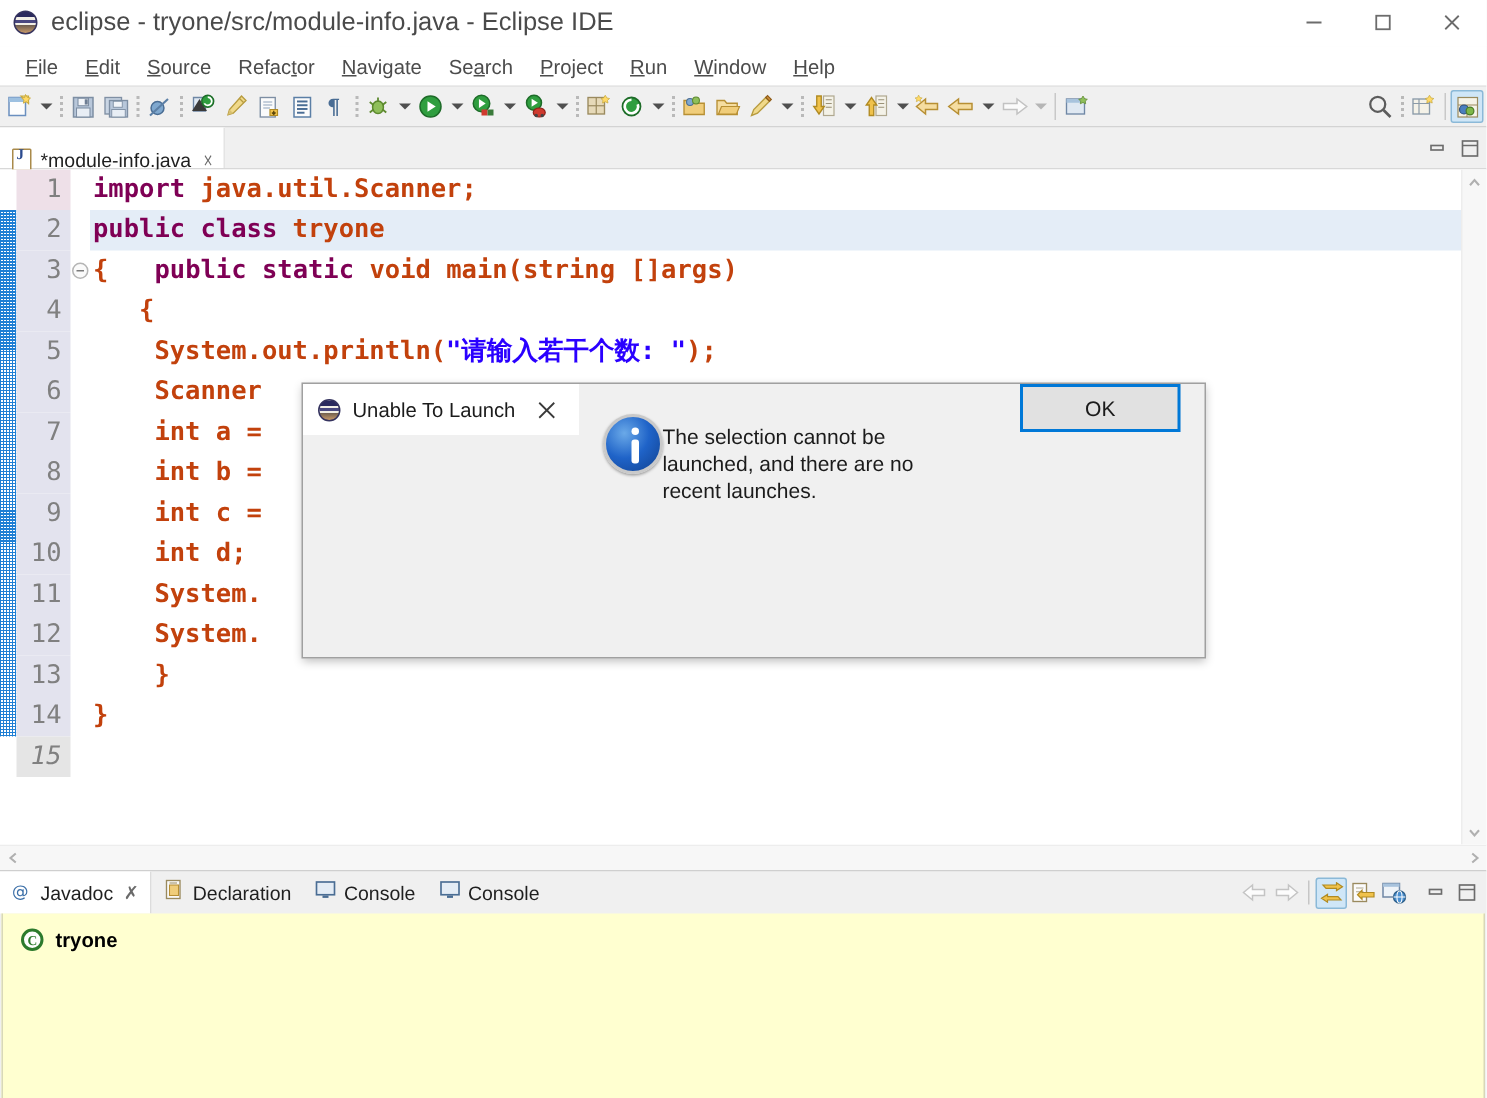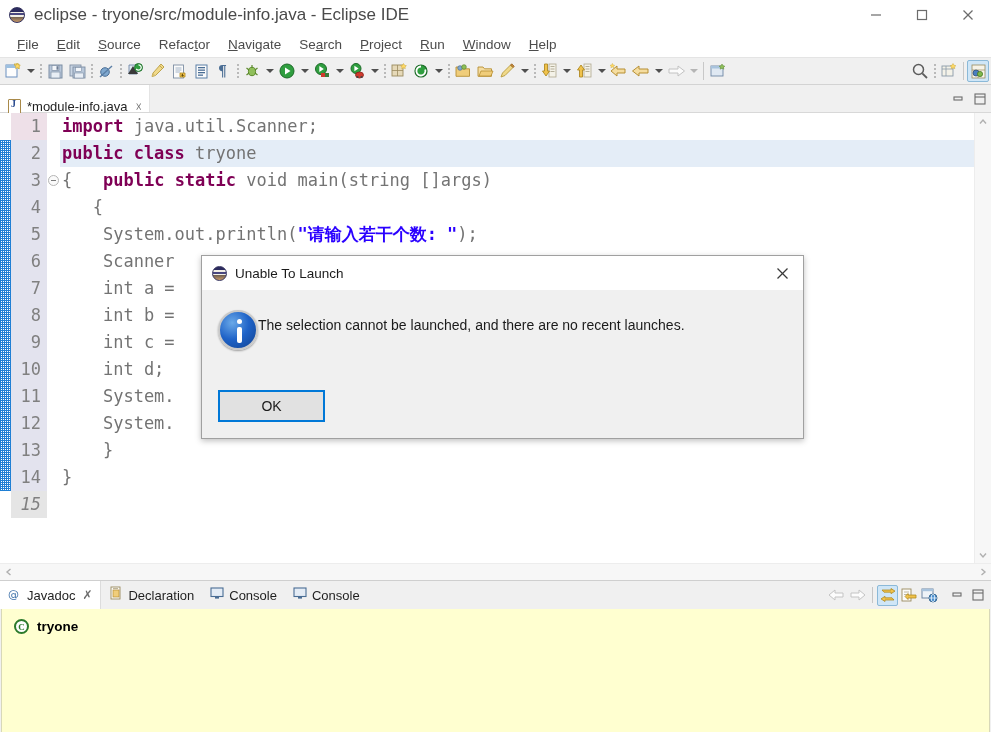--- a/index.html
+++ b/index.html
@@ -240,21 +240,21 @@
     height: 27px;
     line-height: 27px;
     white-space: pre;
     padding-left: 2px;
     color: #000000;
     font-weight: bold;
   }
   .cline.hl { background: #e4edf7; }
   .kw { color: #7f0055; font-weight: bold; }
   .str { color: #2a00ff; font-weight: bold; }
-  .plainw { color: #737373; font-weight: normal; }
+  .plainw { color: #c2410c; font-weight: bold; }
 
   
   .vscroll {
     position: absolute;
     right: 0; top: 0;
     width: 17px; height: 100%;
     background: #f7f7f7;
     border-left: 1px solid #ededed;
     display: flex;
     flex-direction: column;
@@ -343,21 +343,21 @@
   }
   .dialog {
     position: absolute;
     left: 201px; top: 255px;
     width: 603px; height: 184px;
     background: #f0f0f0;
     border: 1px solid #a0a0a0;
     box-shadow: 0 2px 6px rgba(0,0,0,0.25);
     pointer-events: auto;
     display: flex;
-    flex-direction: column;
+    flex-direction: row;
   }
   .dlg-title {
     height: 34px;
     background: #ffffff;
     display: flex;
     align-items: center;
     padding-left: 10px;
     flex: 0 0 auto;
   }
   .dlg-title .eclipse-logo { width: 15px; height: 15px; }

